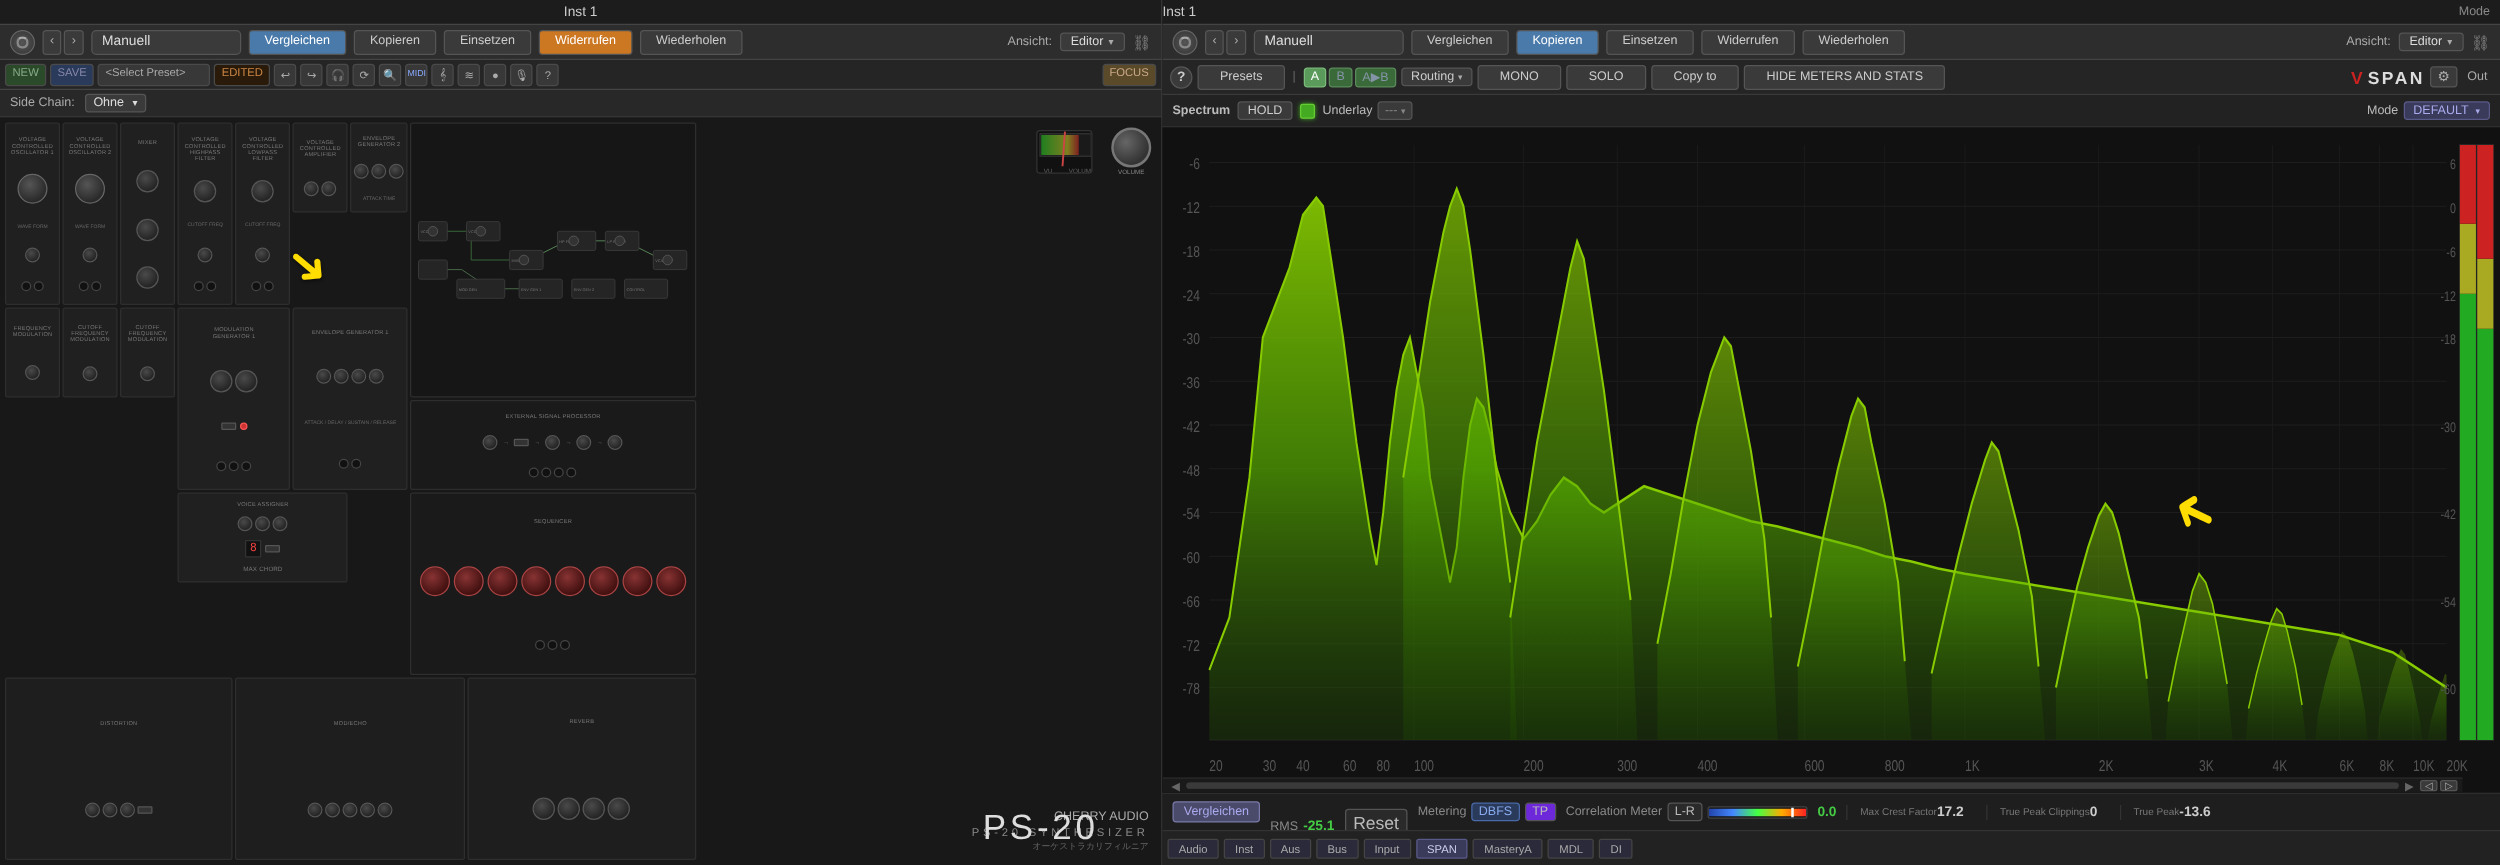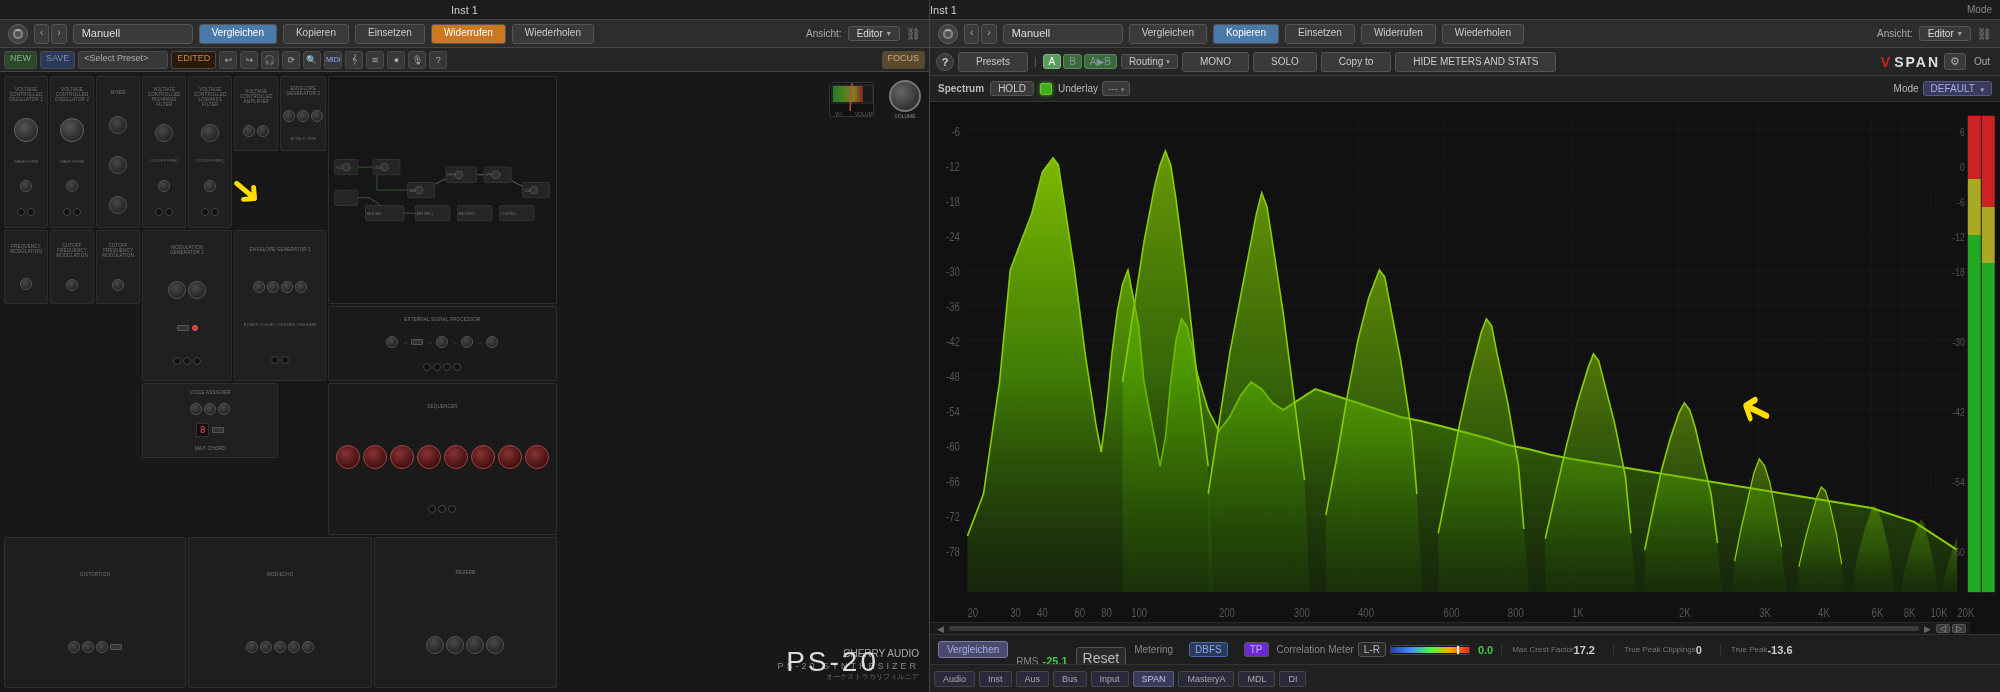--- a/index.html
+++ b/index.html
@@ -426,21 +426,21 @@
       background: #2a2a2a;
       border: 1px solid #555;
       border-radius: 3px;
       color: #bbb;
       font-size: 14px;
       padding: 2px 6px;
       cursor: pointer;
       margin-top: 16px;
     }
     .metering-section {
-      display: flex; align-items: center; gap: 16px;
+      display: flex; align-items: center; gap: 4px;
     }
     .metering-label { color: #888; font-size: 10px; }
     .metering-btn {
       background: #2a3a5a;
       border: 1px solid #4a6aaa;
       border-radius: 3px;
       color: #88aaee;
       font-size: 10px;
       padding: 1px 5px;
       cursor: pointer;
@@ -707,20 +707,27 @@
     <div class="toolbar-icon">🔍</div>
     <div class="toolbar-icon" style="font-size:7px;color:#88aaff">MIDI</div>
     <div class="toolbar-icon">𝄞</div>
     <div class="toolbar-icon">≋</div>
     <div class="toolbar-icon">●</div>
     <div class="toolbar-icon">🎙</div>
     <div class="toolbar-icon">?</div>
     <div class="toolbar-btn focus" style="margin-left:auto">FOCUS</div>
   </div>
 
+  <div class="sidechain-bar">
+    <span class="sidechain-label">Side Chain:</span>
+    <div class="sidechain-value">
+      <span>Ohne</span>
+      <span style="font-size:8px;margin-left:4px">▾</span>
+    </div>
+  </div>
 
   <div class="synth-main">
     <div class="synth-canvas">
 
       <div class="modules-container">
 
         <div class="module-block" style="grid-column:1/2;grid-row:1/3;">
           <div class="module-header">VOLTAGE CONTROLLED<br>OSCILLATOR 1</div>
           <div class="mini-knob-xl"></div>
           <div class="module-label">WAVE FORM</div>

